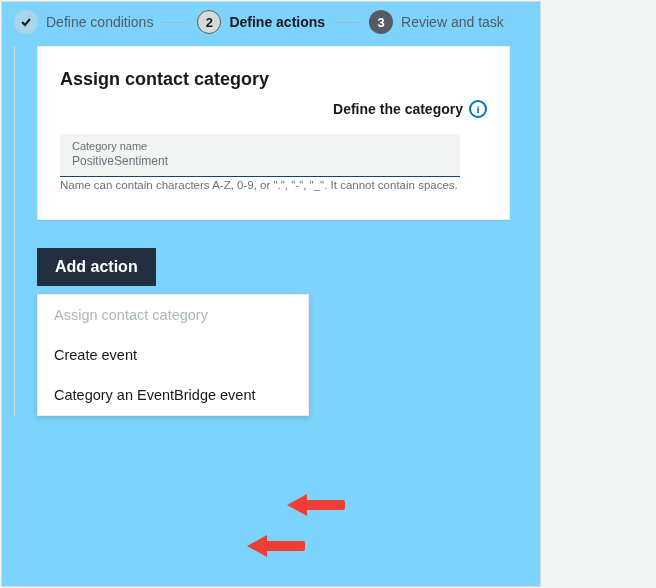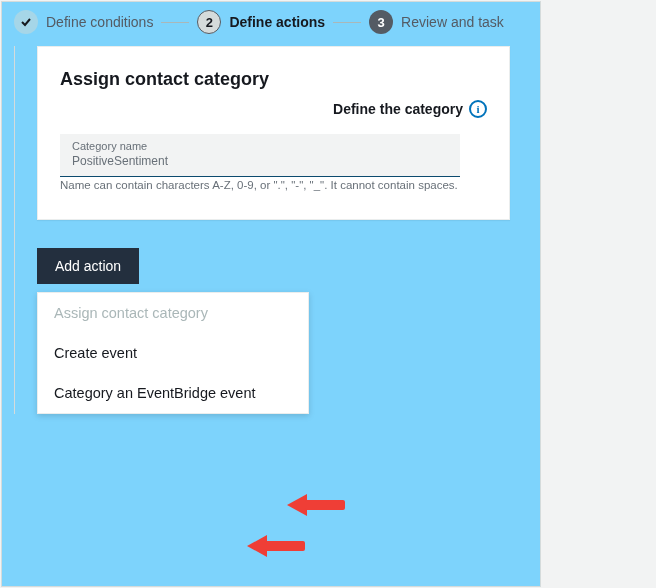--- a/index.html
+++ b/index.html
@@ -147,22 +147,22 @@
     color: #687078;
     width: 400px;
     line-height: 1.4;
   }
   
   .add-action-btn {
     background: #232f3e;
     color: #fff;
     border: none;
     padding: 10px 18px;
-    font-size: 14px;
-    font-weight: 400;
+    font-size: 16px;
+    font-weight: 700;
     cursor: pointer;
   }
   
   .dropdown {
     background: #fff;
     box-shadow: 0 2px 6px rgba(0,0,0,0.15);
     border: 1px solid #eaeded;
     width: 272px;
     margin-top: 8px;
   }

